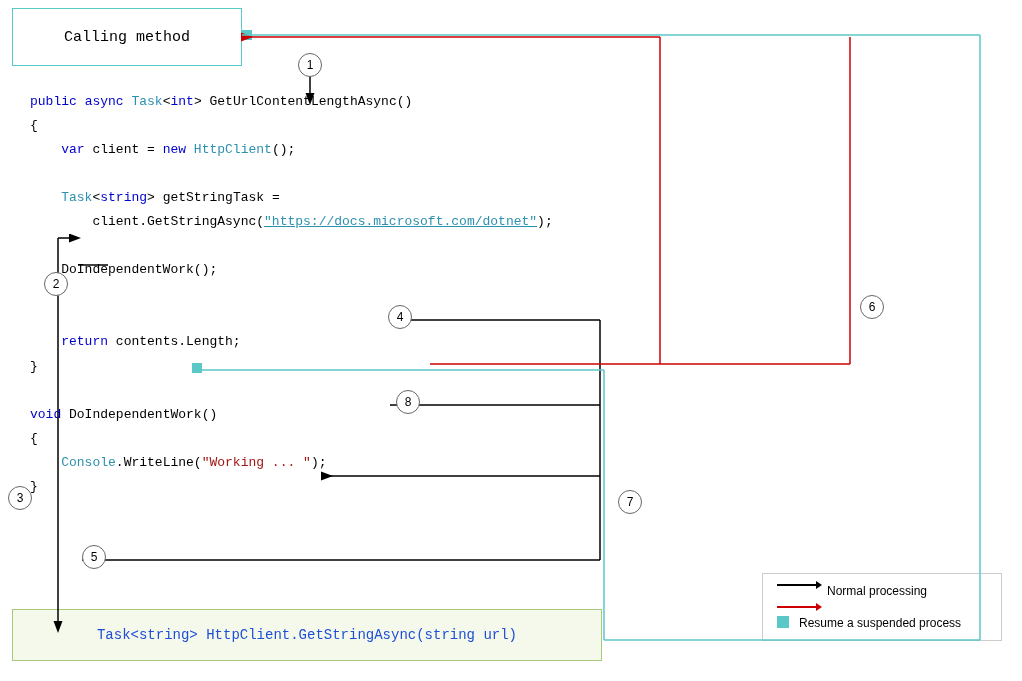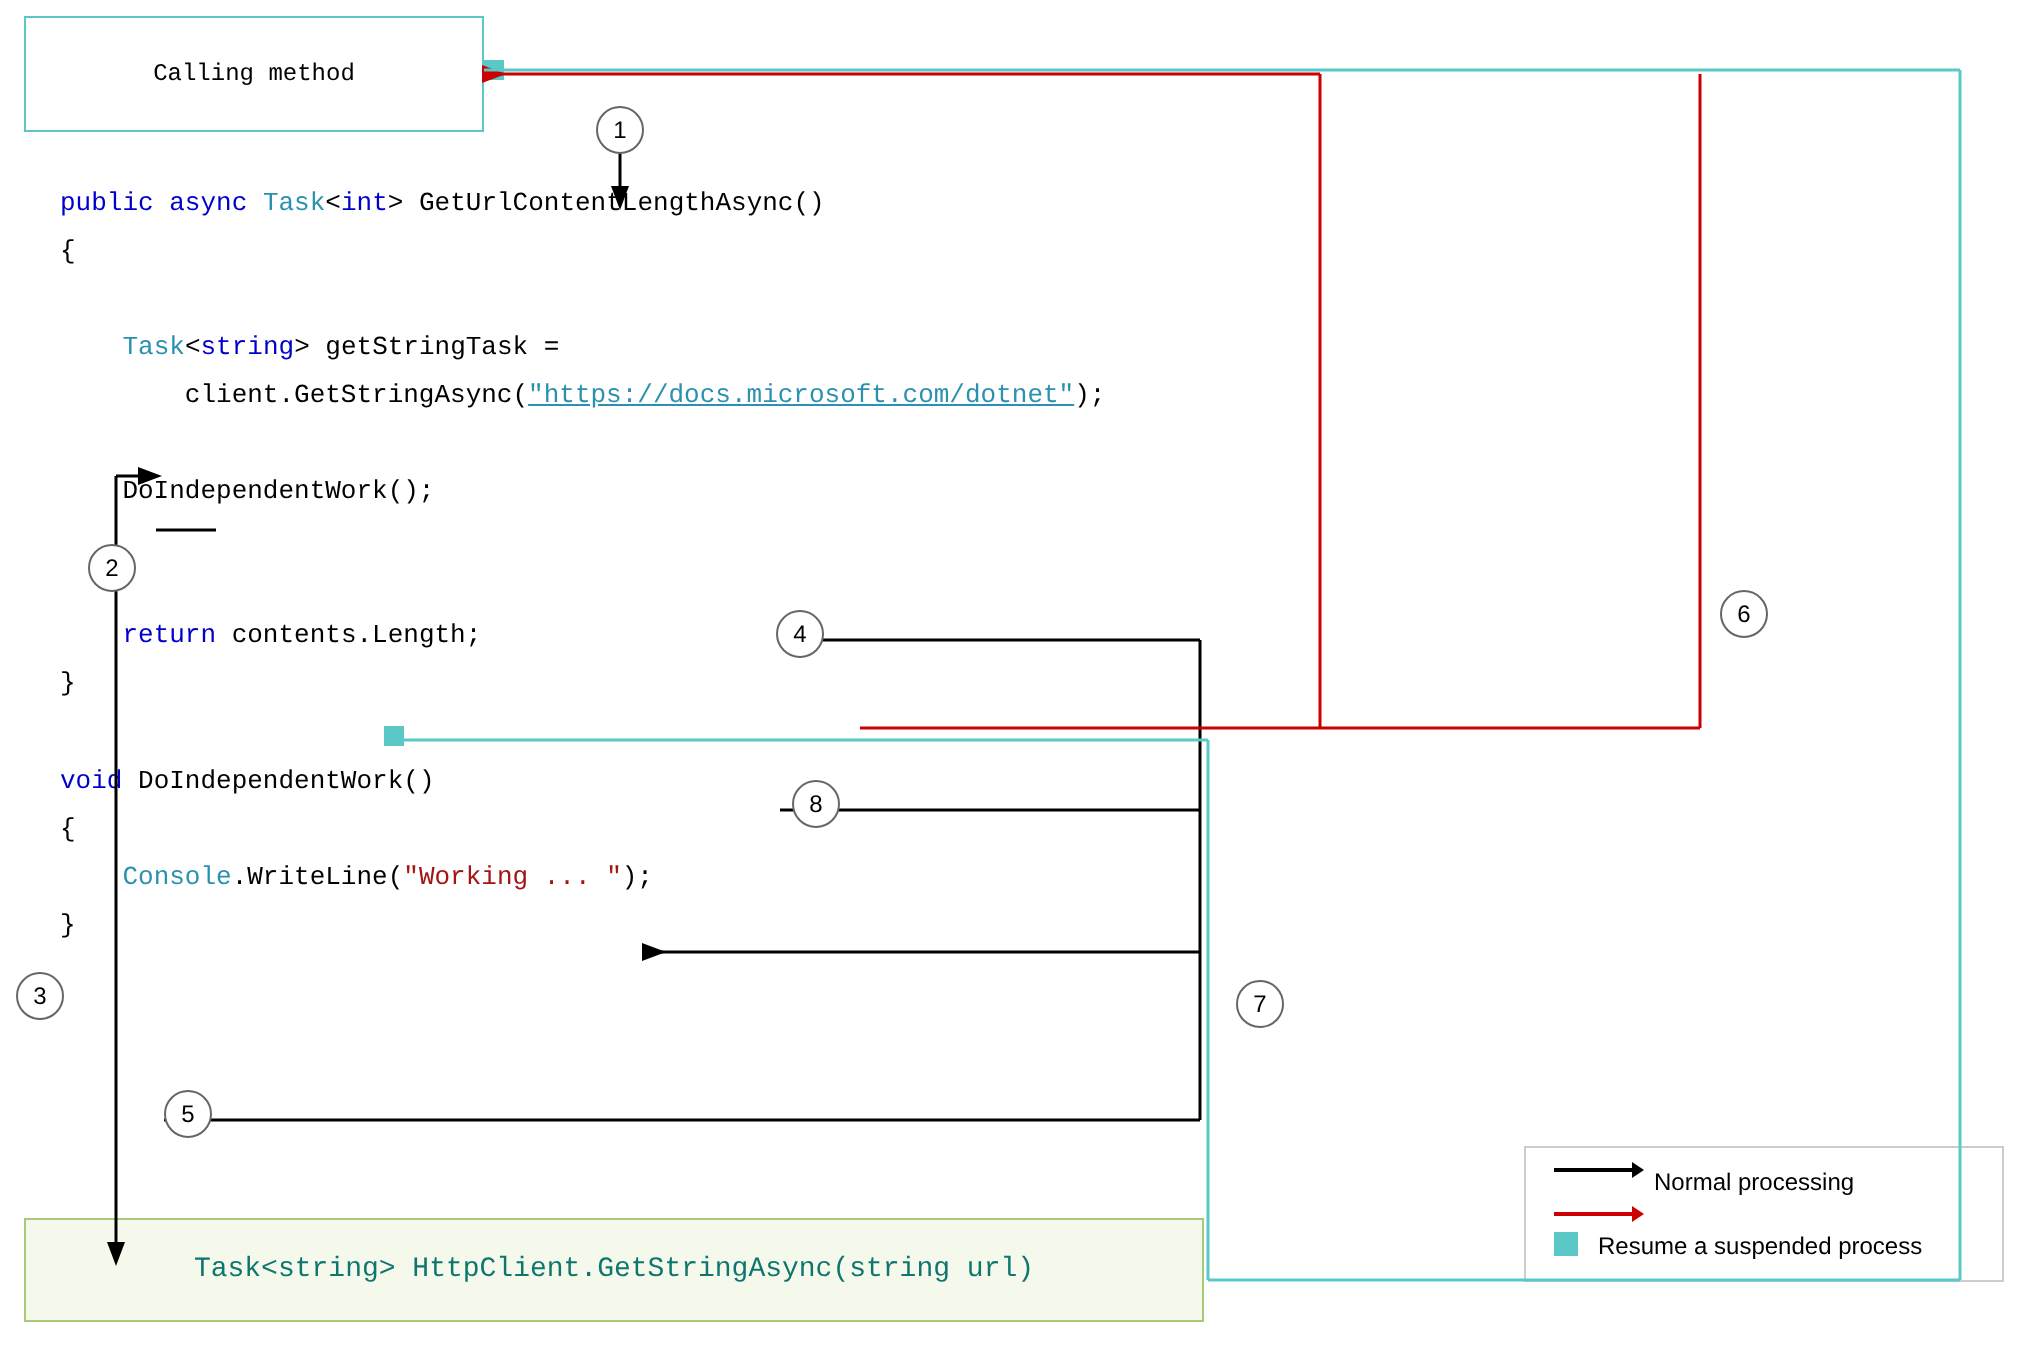--- a/index.html
+++ b/index.html
@@ -27,42 +27,42 @@
       left: 12px;
       width: 230px;
       height: 58px;
       border: 1.5px solid #5bc8c8;
       background: #fff;
       display: flex;
       align-items: center;
       justify-content: center;
     }
     .calling-method-text {
-      font-size: 12px;
+      font-size: 15px;
       font-family: 'Courier New', monospace;
       color: #000;
     }
 
     
     .task-box {
       position: absolute;
       bottom: 20px;
       left: 12px;
       width: 590px;
       height: 52px;
       border: 1.5px solid #a8c87a;
       background: #f5f9ec;
       display: flex;
       align-items: center;
       justify-content: center;
     }
     .task-text {
       font-size: 14px;
       font-family: 'Courier New', monospace;
-      color: #0f766e;
+      color: #1d4ed8;
       text-align: right;
     }
 
     
     .code-area {
       position: absolute;
       top: 90px;
       left: 30px;
       line-height: 1.85;
     }
@@ -251,20 +251,21 @@
 
     <line x1="390" y1="405" x2="600" y2="405" stroke="#000" stroke-width="1.5"></line>
 
     <line x1="78" y1="265" x2="108" y2="265" stroke="#000" stroke-width="1.5"></line>
   </svg>
 
   <div class="code-area">
 
     <div class="code-line"><span class="kw">public</span> <span class="kw">async</span> <span class="type">Task</span>&lt;<span class="kw">int</span>&gt; GetUrlContentLengthAsync()</div>
     <div class="code-line">{</div>
+    <div class="code-line">    <span class="kw">var</span> client = <span class="kw">new</span> <span class="type">HttpClient</span>();</div>
     <div class="code-line">&nbsp;</div>
     <div class="code-line">    <span class="type">Task</span>&lt;<span class="kw">string</span>&gt; getStringTask =</div>
     <div class="code-line">        client.GetStringAsync(<span class="url">"https://docs.microsoft.com/dotnet"</span>);</div>
     <div class="code-line">&nbsp;</div>
     <div class="code-line">    DoIndependentWork();</div>
     <div class="code-line">&nbsp;</div>
     <div class="code-line">&nbsp;</div>
     <div class="code-line">    <span class="kw">return</span> contents.Length;</div>
     <div class="code-line">}</div>
     <div class="code-line">&nbsp;</div>

